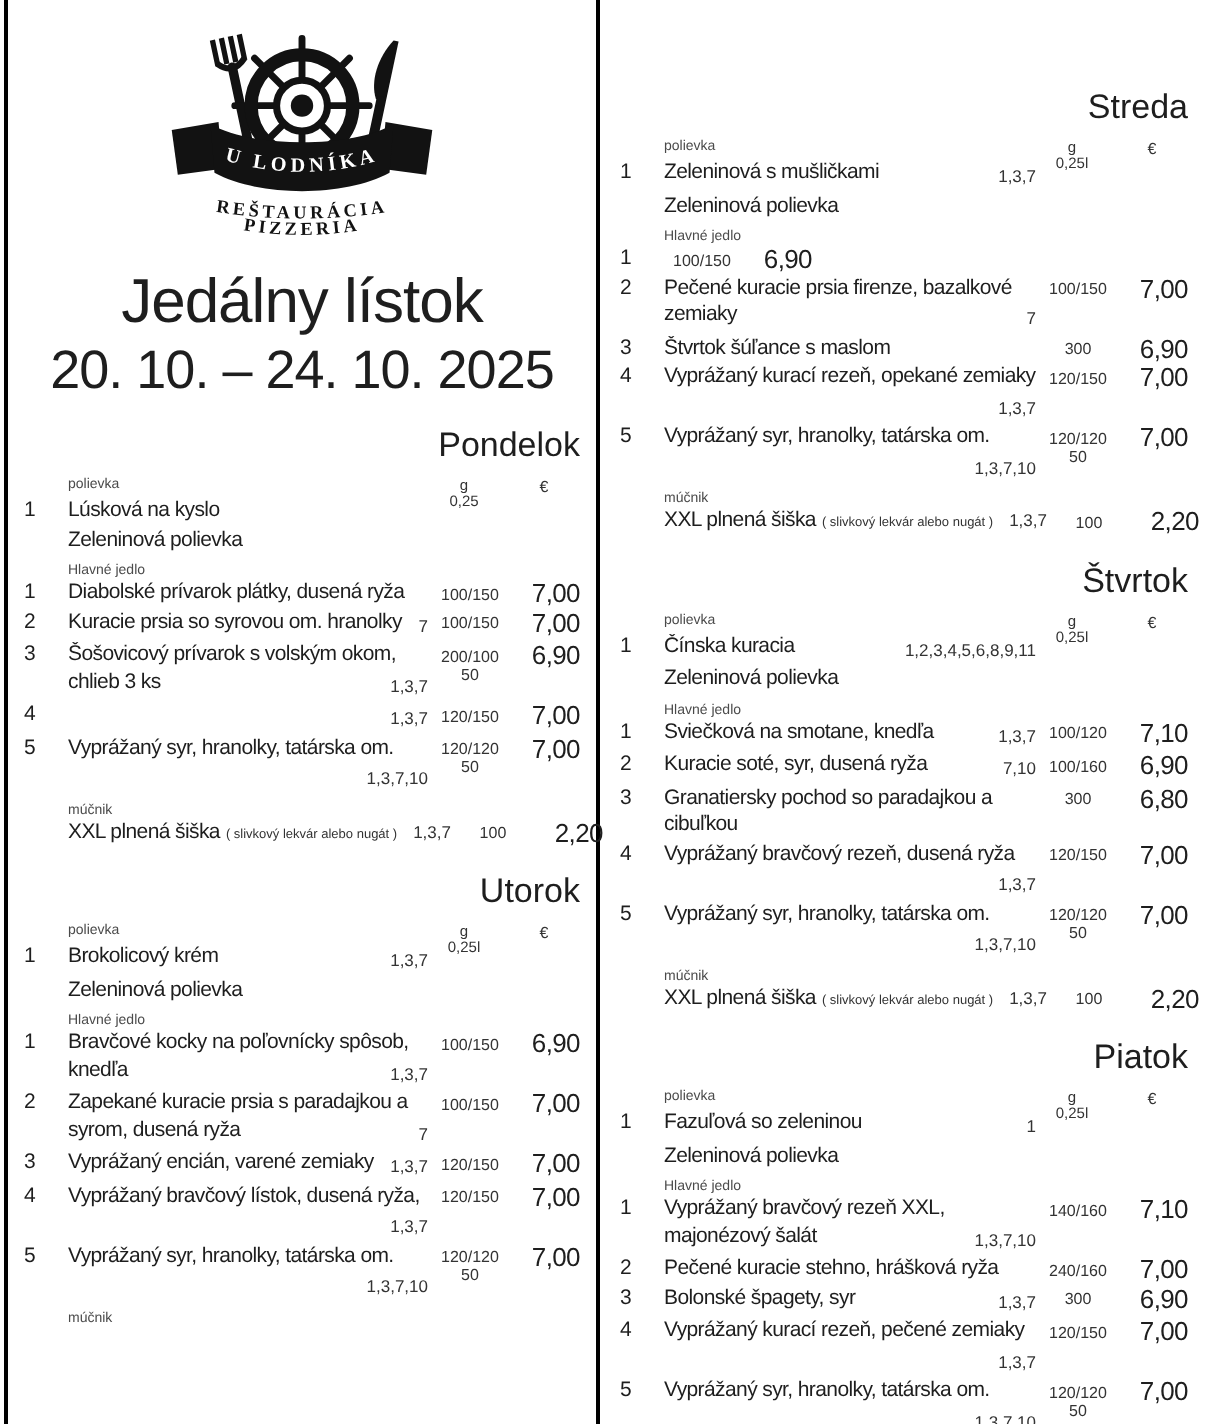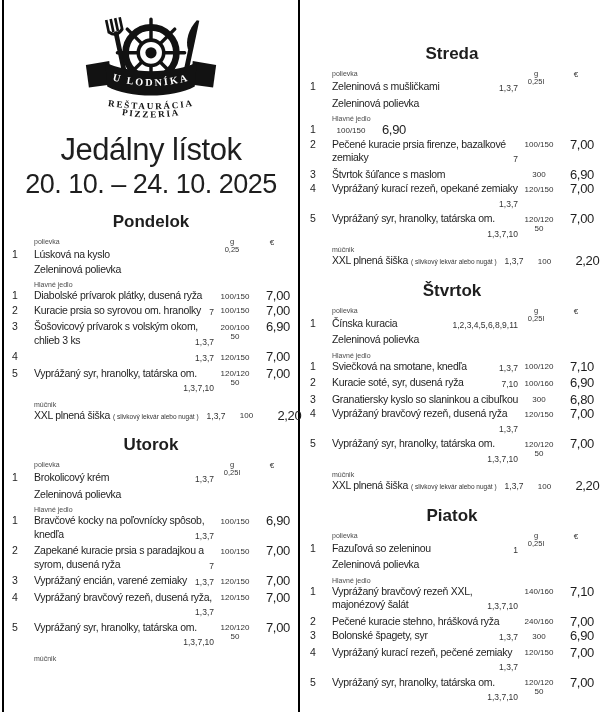--- a/index.html
+++ b/index.html
@@ -16,21 +16,21 @@
   #col-right { left:304px; width:296px; }
 
   
   .logo-wrap { text-align:center; margin-top:6px; }
   .page-title { font-size:31px; letter-spacing:-0.5px; text-align:center; margin-top:8px; line-height:36px; }
   .date-range { font-size:27px; letter-spacing:-0.5px; text-align:center; line-height:32px; }
   .note { font-size:15.5px; text-align:center; margin-top:12px; line-height:20px; white-space:pre-wrap; }
 
   
   .day { padding:0 6px; }
-  .day-title { font-size:17px; font-weight:bold; text-align:center; margin:12px 0 6px; }
+  .day-title { font-size:17px; font-weight:normal; text-align:right; margin:12px 0 6px; }
   #col-right .day:first-child .day-title { margin-top:44px; }
 
   .sec-head { position:relative; margin:4px 0 1px 22px; height:9px; font-size:7px; color:#4a4a4a; }
   .g-block { position:absolute; right:38px; top:0; width:40px; text-align:center;
              font-size:7.5px; line-height:8px; color:#333; display:flex; flex-direction:column; }
   .eur-head { position:absolute; right:0; top:0; width:36px; text-align:center; font-size:8px; color:#333; }
   .sec-head2 { margin:5px 0 1px 22px; font-size:7px; color:#4a4a4a; }
 
   .row { display:flex; align-items:flex-start; line-height:13.5px; margin-bottom:1px; }
   .num { width:22px; flex:none; font-size:10.5px; }
@@ -228,21 +228,21 @@
         <div class="row">
     <span class="num">3</span>
     <span class="name"><span>Vyprážaný encián, varené zemiaky</span><span class="allerg">1,3,7</span></span>
     <span class="portion">
             <span>120/150</span>
           </span>
     <span class="price">7,00</span>
   </div>
         <div class="row">
     <span class="num">4</span>
-    <span class="name"><span>Vyprážaný bravčový rezeň, dusená ryža,</span><span class="allerg">1,3,7</span></span>
+    <span class="name"><span>Vyprážaný bravčový lístok, dusená ryža,</span><span class="allerg">1,3,7</span></span>
     <span class="portion">
             <span>120/150</span>
           </span>
     <span class="price">7,00</span>
   </div>
         <div class="row">
     <span class="num">5</span>
     <span class="name"><span>Vyprážaný  syr, hranolky, tatárska om.</span><span class="allerg">1,3,7,10</span></span>
     <span class="portion">
             <span>120/120</span>
@@ -383,21 +383,21 @@
         <div class="row">
     <span class="num">2</span>
     <span class="name"><span>Kuracie soté, syr, dusená ryža</span><span class="allerg">7,10</span></span>
     <span class="portion">
             <span>100/160</span>
           </span>
     <span class="price">6,90</span>
   </div>
         <div class="row">
     <span class="num">3</span>
-    <span class="name"><span>Granatiersky kyslo so slaninkou a cibuľkou</span></span>
+    <span class="name"><span>Granatiersky pochod so paradajkou a cibuľkou</span></span>
     <span class="portion">
             <span>300</span>
           </span>
     <span class="price">6,80</span>
   </div>
         <div class="row">
     <span class="num">4</span>
     <span class="name"><span>Vyprážaný bravčový rezeň, dusená ryža</span><span class="allerg">1,3,7</span></span>
     <span class="portion">
             <span>120/150</span>

